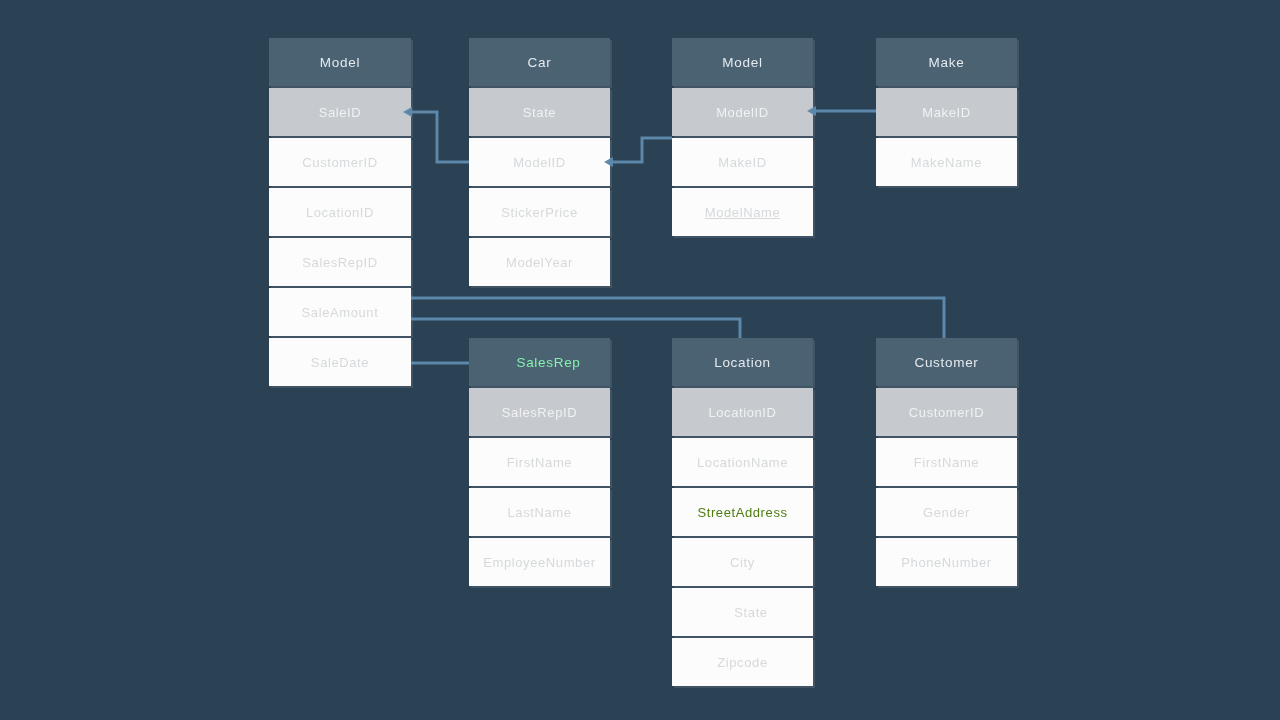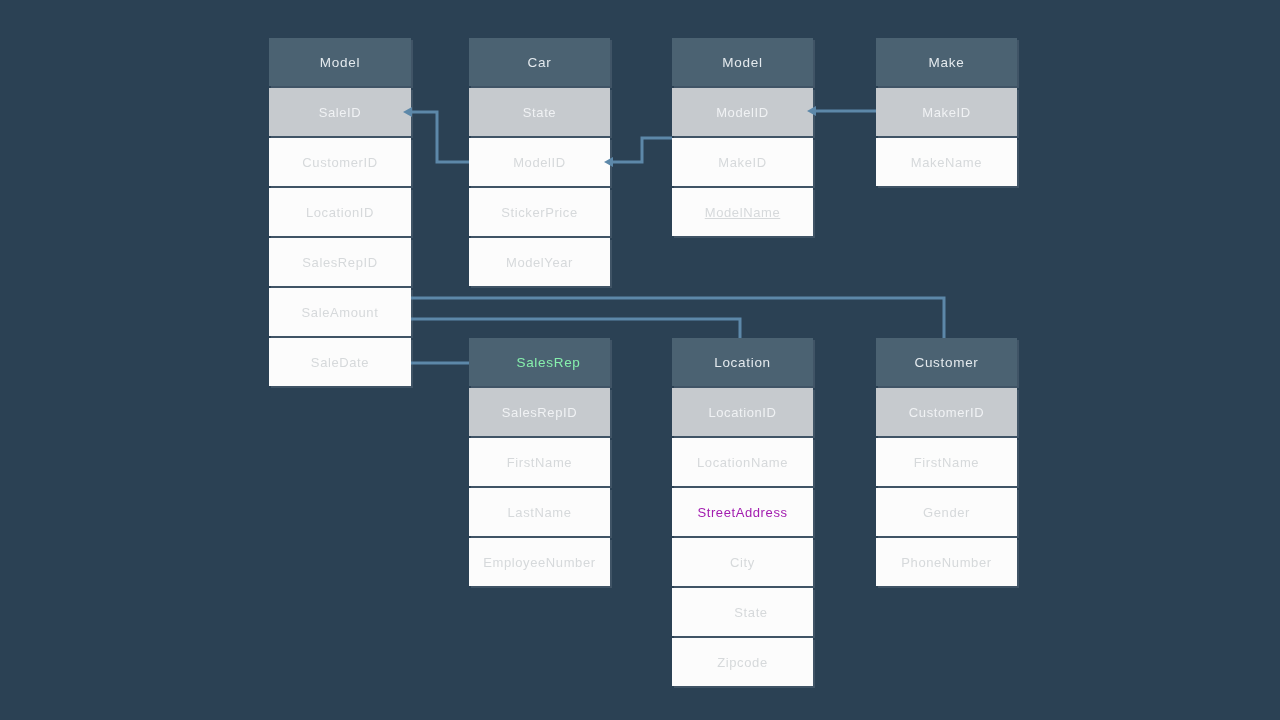--- a/index.html
+++ b/index.html
@@ -98,21 +98,21 @@
       <div class="tbl-header" style="background: rgb(75, 98, 114); color: #86efac; padding-left: 18px;">SalesRep</div>
       <div class="tbl-row pk" style="background: rgb(198, 202, 206); color: rgb(240, 242, 244);">SalesRepID</div>
       <div class="tbl-row" style="background: rgb(252, 252, 252); color: rgb(214, 217, 219);">FirstName</div>
       <div class="tbl-row" style="background: rgb(252, 252, 252); color: rgb(214, 217, 219);">LastName</div>
       <div class="tbl-row" style="background: rgb(252, 252, 252); color: rgb(214, 217, 219);">EmployeeNumber</div>
     </div>
     <div class="db-table" style="left: 672px; top: 338px; width: 141px;">
       <div class="tbl-header" style="background: rgb(75, 98, 114); color: rgb(228, 234, 238);">Location</div>
       <div class="tbl-row pk" style="background: rgb(198, 202, 206); color: rgb(240, 242, 244);">LocationID</div>
       <div class="tbl-row" style="background: rgb(252, 252, 252); color: rgb(214, 217, 219);">LocationName</div>
-      <div class="tbl-row" style="background: rgb(252, 252, 252); color: #a21caf;">StreetAddress</div>
+      <div class="tbl-row" style="background: rgb(252, 252, 252); color: #4d7c0f;">StreetAddress</div>
       <div class="tbl-row" style="background: rgb(252, 252, 252); color: rgb(214, 217, 219);">City</div>
       <div class="tbl-row" style="background: rgb(252, 252, 252); color: rgb(214, 217, 219); padding-left: 17px;">State</div>
       <div class="tbl-row" style="background: rgb(252, 252, 252); color: rgb(214, 217, 219);">Zipcode</div>
     </div>
     <div class="db-table" style="left: 876px; top: 338px; width: 141px;">
       <div class="tbl-header" style="background: rgb(75, 98, 114); color: rgb(228, 234, 238);">Customer</div>
       <div class="tbl-row pk" style="background: rgb(198, 202, 206); color: rgb(240, 242, 244);">CustomerID</div>
       <div class="tbl-row" style="background: rgb(252, 252, 252); color: rgb(214, 217, 219);">FirstName</div>
       <div class="tbl-row" style="background: rgb(252, 252, 252); color: rgb(214, 217, 219);">Gender</div>
       <div class="tbl-row" style="background: rgb(252, 252, 252); color: rgb(214, 217, 219);">PhoneNumber</div>

